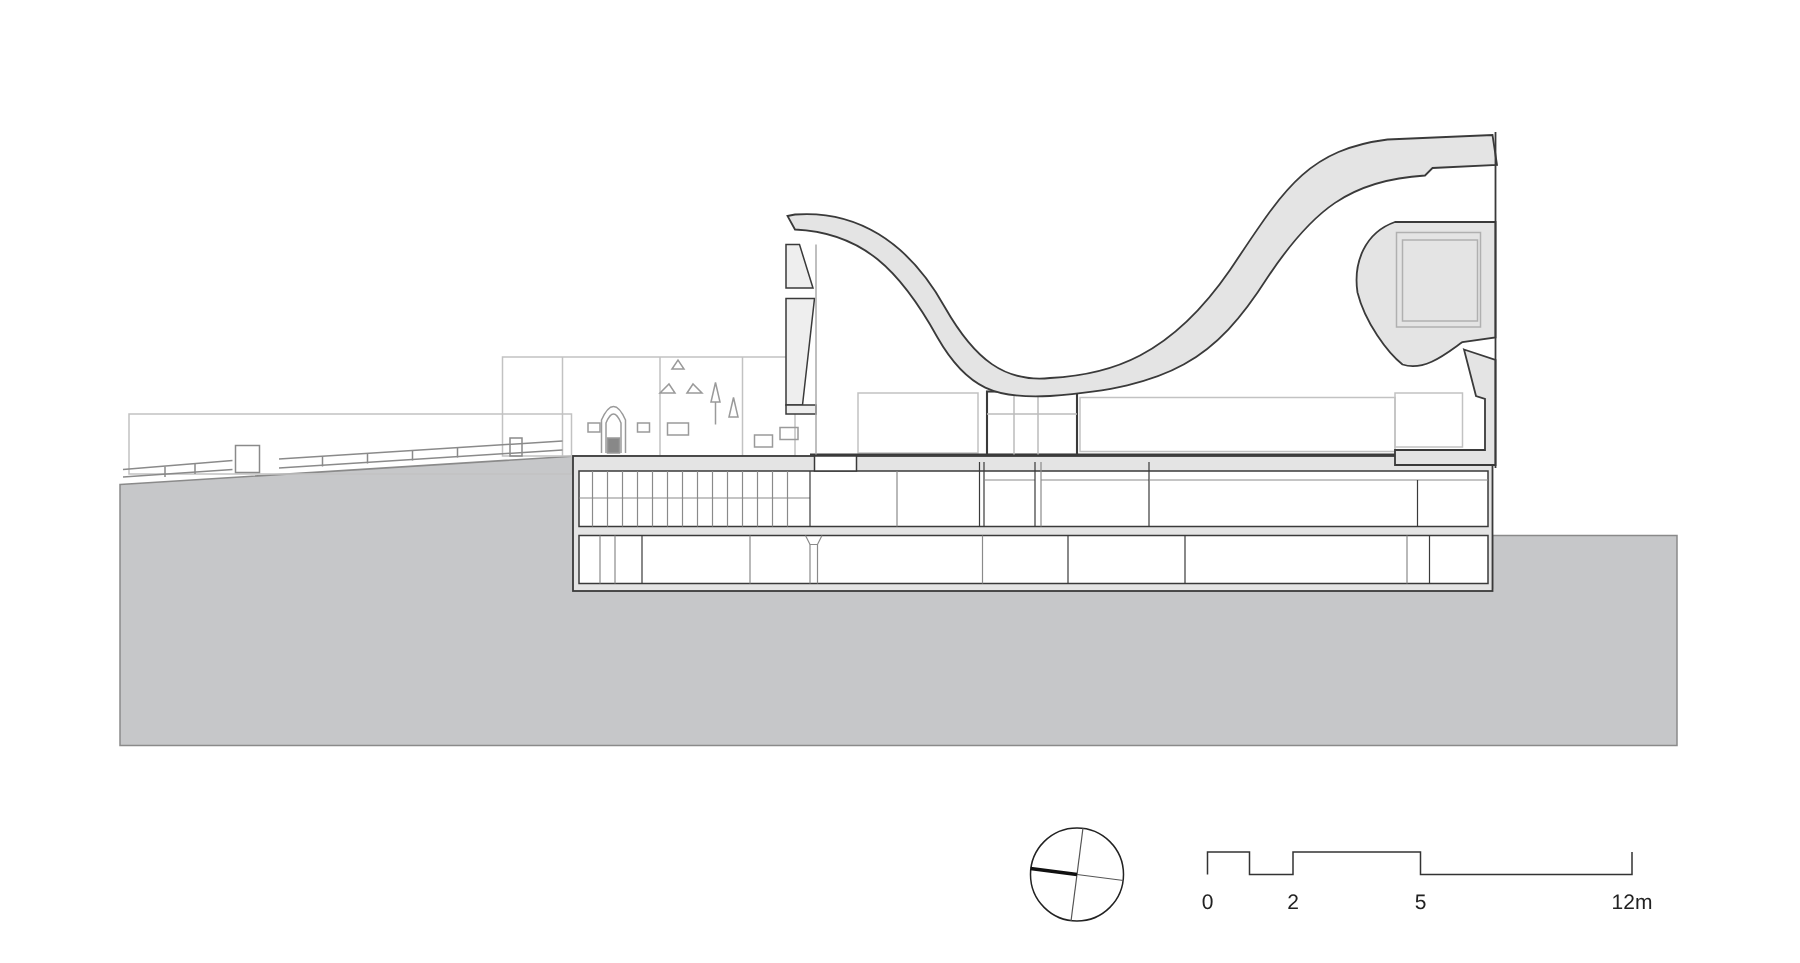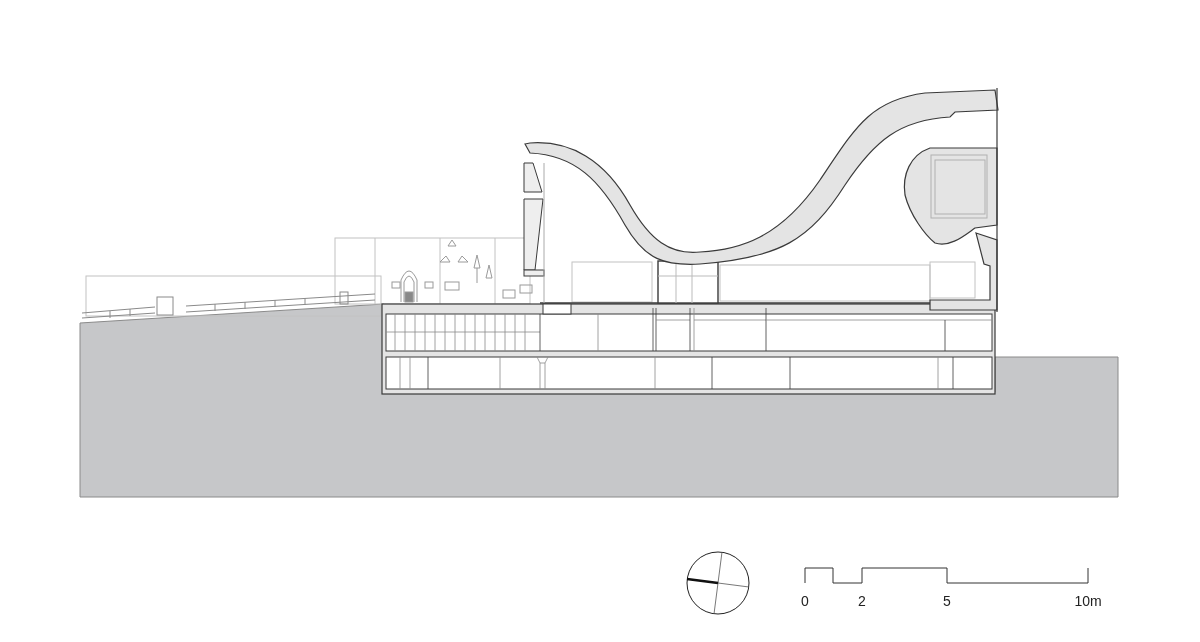--- a/index.html
+++ b/index.html
@@ -140,13 +140,13 @@
     <line x1="687" y1="579" x2="749" y2="587" stroke="#555" stroke-width="0.8"></line>
     <line x1="687" y1="579" x2="718" y2="583" stroke="#111" stroke-width="2.5"></line>
   </g>
 
   <polyline points="805,583 805,568 833,568 833,583 862,583 862,568 947,568 947,583 1088,583 1088,568" fill="none" stroke="#333" stroke-width="1"></polyline>
 </svg>
 
 <div class="scale-label" style="left:805px; top:593px;">0</div>
 <div class="scale-label" style="left:862px; top:593px;">2</div>
 <div class="scale-label" style="left:947px; top:593px;">5</div>
-<div class="scale-label" style="left:1088px; top:593px;">10m</div>
+<div class="scale-label" style="left:1088px; top:593px;">12m</div>
 
 </body></html>

